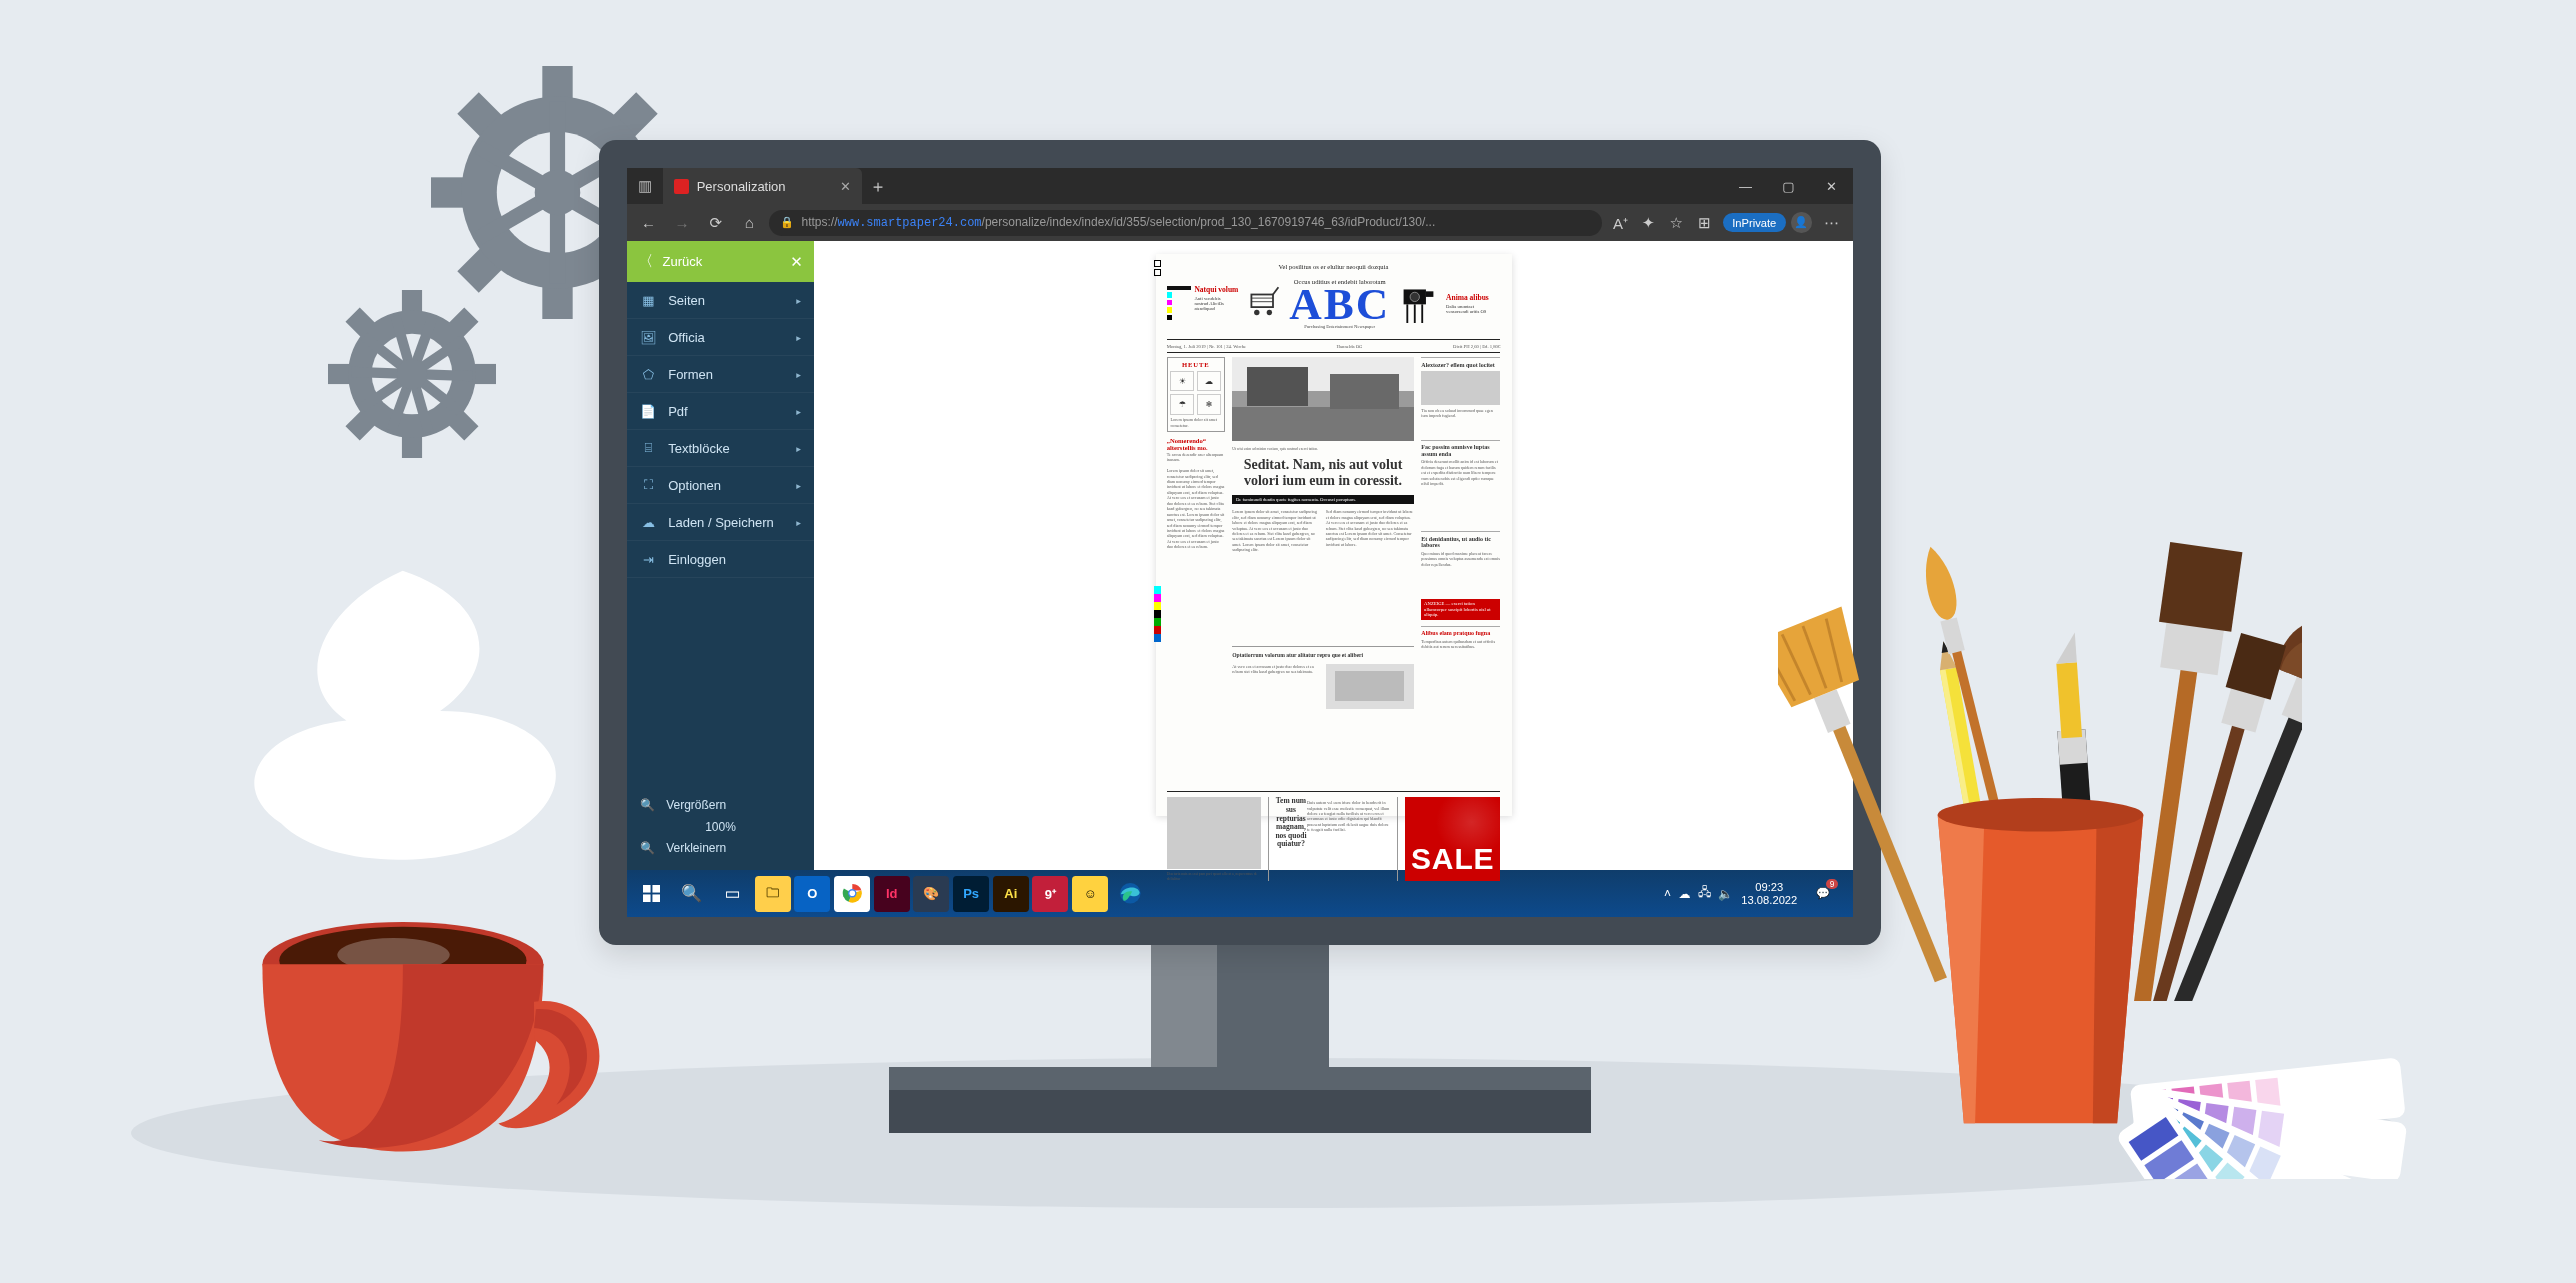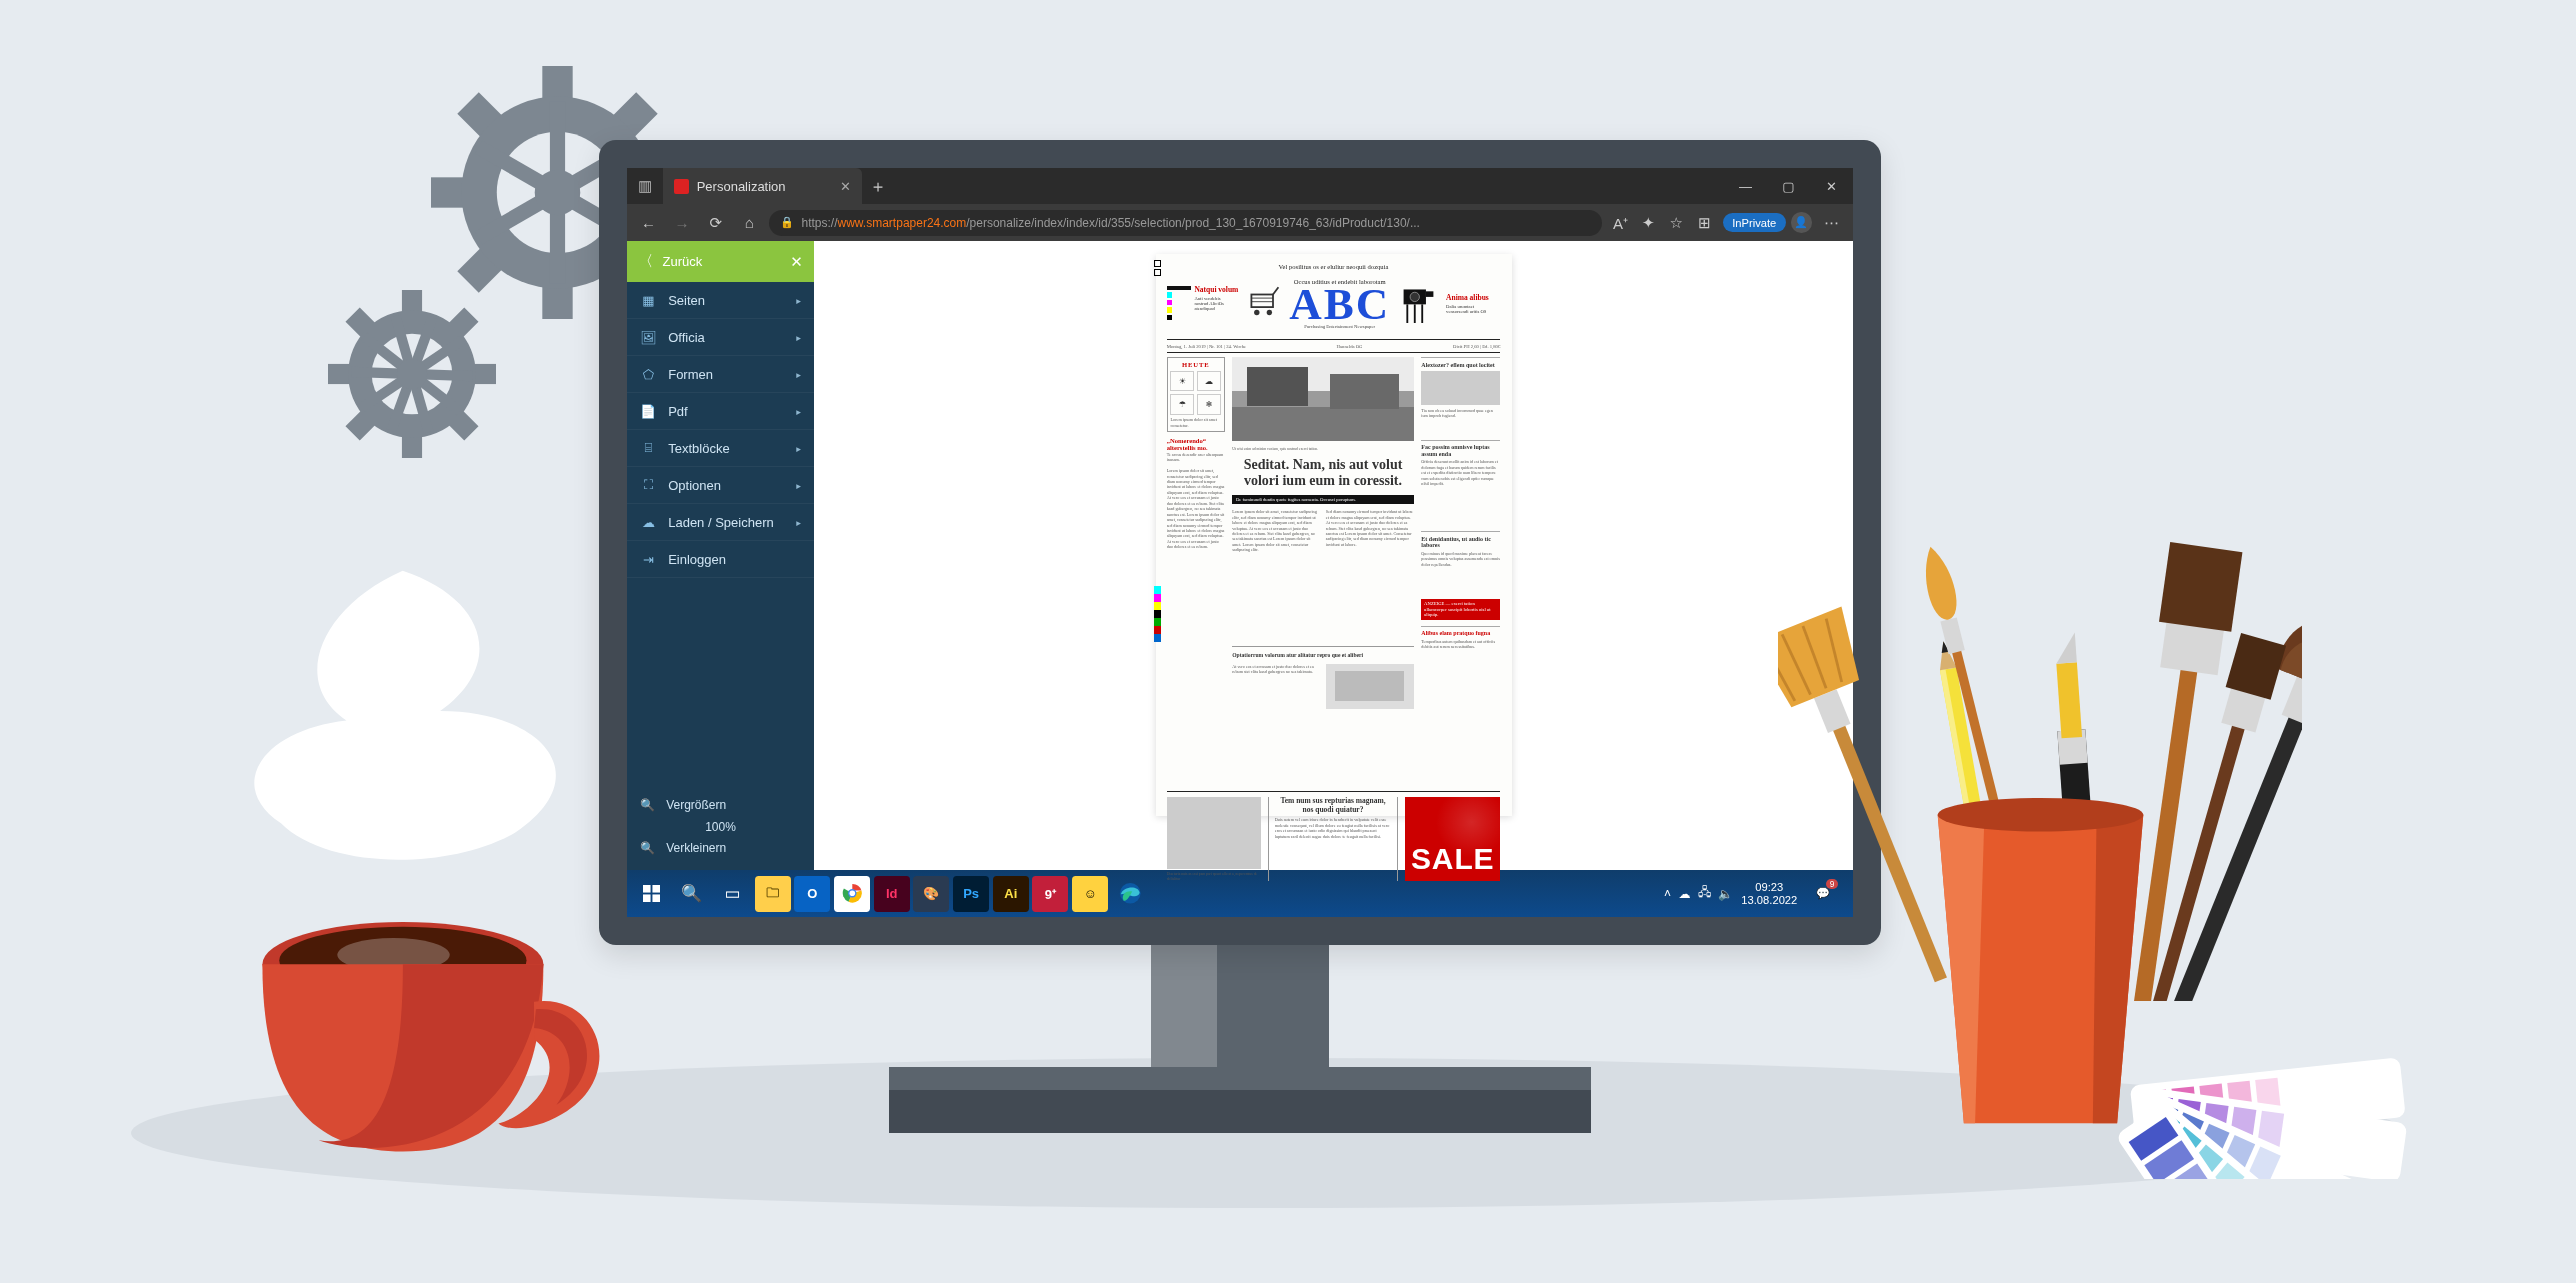--- a/index.html
+++ b/index.html
@@ -117,21 +117,21 @@
     width:28px; height:28px; display:flex; align-items:center; justify-content:center;
     color:#ccc; font-size:15px; border-radius:3.7px;
   }
   .addrbar .url-field {
     flex:1; height:26px; background:#2b2b2b; border-radius:13px;
     display:flex; align-items:center; padding:0 11.2px; gap:7.5px;
     color:#999; font-size:12px; overflow:hidden;
   }
   .addrbar .url-field .lock { color:#aaa; font-size:11.2px; }
   .addrbar .url-field .url-text { white-space:nowrap; overflow:hidden; color:#999; }
-  .addrbar .url-field .url-text span.hl { color:#f97316; }
+  .addrbar .url-field .url-text span.hl { color:#3b82f6;font-family:Liberation Mono, monospace; }
   .addrbar .right-icons { display:flex; gap:1.9px; }
   .addrbar .right-icons .nav-btn { width:26px; }
   .inprivate-pill {
     background:#1b6ec2; color:#fff; font-size:11.2px; padding:3.7px 9.4px;
     border-radius:11.2px; display:flex; align-items:center; gap:5.6px;
   }
   .profile-dot {
     width:20.6px; height:20.6px; border-radius:50%; background:#555;
     display:flex; align-items:center; justify-content:center; font-size:11.2px; color:#ccc;
   }
@@ -250,21 +250,21 @@
   }
   .red-box { background:#c00; color:#fff; font-size:4.7px; padding:1.9px 2.8px; line-height:1.2; }
   .red-inline { color:#c00; }
 
   .bottom-strip { display:flex; gap:7.5px; margin-top:5.6px; height:84px; }
   .bs-left { width:94px; display:flex; flex-direction:column; gap:2.8px; }
   .bs-left .photo {
     flex:1; background:#ccc; position:relative;
   }
   .bs-mid  { flex:1; border-left:0.9px solid #999; border-right:0.9px solid #999;
-             padding:0 5.6px; display:flex; flex-direction:column; align-items:flex-end; }
+             padding:0 5.6px; display:flex; flex-direction:row; align-items:flex-start; }
   .bs-head { font-size:7.5px; font-weight:bold; text-align:center; line-height:1.15; }
   .bs-right{ width:95px; position:relative; background:#c00; overflow:hidden; }
   .sale-text {
     position:absolute; left:5.6px; bottom:5.6px;
     font-family: Arial, sans-serif; font-weight:900;
     font-size:30px; color:#fff; letter-spacing:0.9px;
   }
 
   .reg-marks {
     position:absolute; left:-1.9px; top:5.6px; width:7.5px; display:flex;

